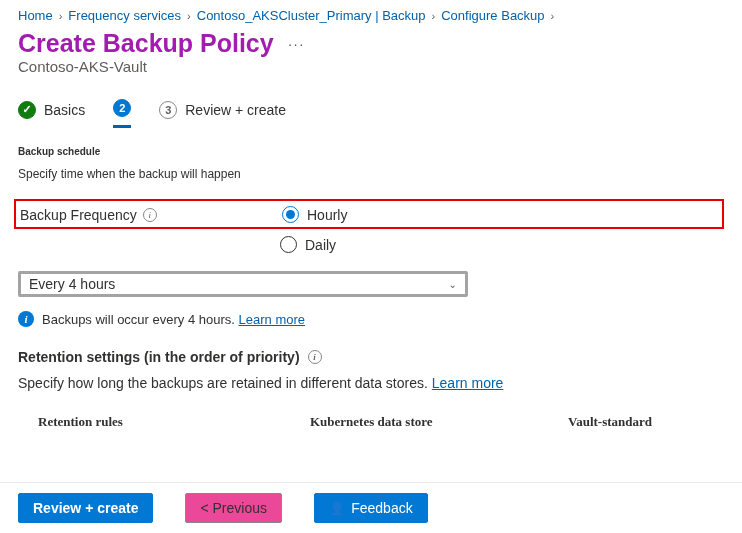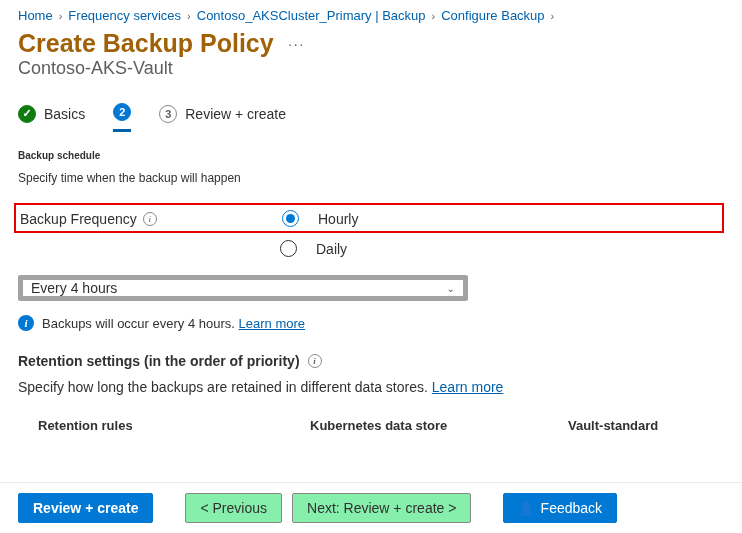--- a/index.html
+++ b/index.html
@@ -1,56 +1,56 @@
 <!DOCTYPE html>
 <html><head>
 <meta charset="utf-8">
 <style>
   * { box-sizing: border-box; margin: 0; padding: 0; }
   body { font-family: "Segoe UI", Arial, sans-serif; font-size: 13px; color: #323130; background: #fff; width: 742px; height: 533px; overflow: hidden; position: relative; }
   .breadcrumb { padding: 8px 18px 4px 18px; font-size: 13px; color: #0062ad; display: flex; align-items: center; gap: 6px; flex-wrap: wrap; }
   .breadcrumb .bc-link { color: #0062ad; cursor: pointer; }
   .breadcrumb .bc-sep { color: #605e5c; font-size: 11px; }
   .title-row { padding: 2px 18px 0 18px; display: flex; align-items: center; gap: 14px; }
-  .title-row h1 { font-size: 25px; font-weight: 600; color: #a16207; }
+  .title-row h1 { font-size: 25px; font-weight: 600; color: #a21caf; }
   .title-row .dots { color: #605e5c; font-size: 14px; letter-spacing: 1px; cursor: pointer; }
-  .subtitle { padding: 0 18px 18px 18px; font-size: 18px; color: #605e5c; }
+  .subtitle { padding: 0 18px 18px 18px; font-size: 15px; color: #605e5c; }
   .steps { display: flex; align-items: center; gap: 28px; padding: 6px 18px 0 18px; }
   .step { display: flex; align-items: center; gap: 8px; font-size: 14px; color: #323130; padding-bottom: 8px; cursor: pointer; }
   .step.active { font-weight: 600; border-bottom: 3px solid #0062ad; }
   .step-circle { width: 18px; height: 18px; border-radius: 50%; display: inline-flex; align-items: center; justify-content: center; font-size: 11px; font-weight: 600; border: 1px solid #8a8886; color: #605e5c; background: #fff; }
   .step.done .step-circle { background: #107c10; border-color: #107c10; color: #fff; }
   .step.active .step-circle { background: #0078d4; border-color: #0078d4; color: #fff; }
   .content { padding: 18px 18px 0 18px; }
   .section-title { font-weight: 600; font-size: 10px; margin-bottom: 10px; }
   .section-desc { font-size: 12px; color: #323130; margin-bottom: 18px; }
   .field-row { display: flex; align-items: flex-end; margin-bottom: 8px; }
   .field-label { width: 262px; font-size: 14px; color: #323130; display: flex; align-items: center; gap: 6px; padding-top: 2px; }
   .info-icon { width: 14px; height: 14px; border: 1px solid #8a8886; border-radius: 50%; display: inline-flex; align-items: center; justify-content: center; font-size: 9px; color: #605e5c; font-style: italic; font-family: Georgia, serif; }
   .radio-col { display: flex; flex-direction: column; gap: 6px; padding-top: 1px; }
-  .radio-opt { display: flex; align-items: center; gap: 19px; font-size: 14px; cursor: pointer; }
+  .radio-opt { display: flex; align-items: center; gap: 8px; font-size: 14px; cursor: pointer; }
   .radio-circle { width: 17px; height: 17px; border: 1px solid #323130; border-radius: 50%; display: inline-flex; align-items: center; justify-content: center; }
   .radio-opt.selected .radio-circle { border-color: #0078d4; }
   .radio-dot { width: 9px; height: 9px; border-radius: 50%; background: #0078d4; display: none; }
   .radio-opt.selected .radio-dot { display: block; }
   .highlight-box { border: 2.5px solid #e60000; padding: 4px 6px 4px 4px; margin-left: -4px; margin-bottom: 6px; }
-  .select-box { width: 450px; height: 26px; border: 5px solid #a3a3a3; border-radius: 2px; padding: 0 8px; display: flex; align-items: center; justify-content: space-between; font-size: 14px; cursor: pointer; margin-left: 0; }
+  .select-box { width: 450px; height: 26px; border: 3px solid #a3a3a3; border-radius: 2px; padding: 0 8px; display: flex; align-items: center; justify-content: space-between; font-size: 14px; cursor: pointer; margin-left: 0; }
   .select-caret { font-size: 10px; color: #605e5c; }
   .info-line { display: flex; align-items: center; gap: 8px; margin: 14px 0 22px 0; font-size: 13px; }
   .info-badge { width: 16px; height: 16px; border-radius: 50%; background: #0078d4; color: #fff; display: inline-flex; align-items: center; justify-content: center; font-size: 11px; font-style: italic; font-weight: 700; font-family: Georgia, serif; }
   .link { color: #0062ad; text-decoration: underline; cursor: pointer; }
   .retention-sec { margin-top: 6px; }
   .retention-head { font-weight: 700; font-size: 14px; display: flex; align-items: center; gap: 8px; margin-bottom: 10px; }
   .retention-desc { font-size: 14px; margin-bottom: 23px; }
-  .ret-cols { display: flex; font-size: 13px; font-weight: 600; color: #323130; padding-left: 20px; }
+  .ret-cols { display: flex; font-size: 13px; font-weight: 600; color: #323130; padding-left: 20px; font-family: Liberation Serif, serif; }
   .ret-col1 { width: 272px; }
   .ret-col2 { width: 258px; }
   .ret-col3 { flex: 1; }
   .footer { position: absolute; bottom: 0; left: 0; right: 0; border-top: 1px solid #edebe9; padding: 10px 18px; display: flex; gap: 32px; align-items: center; background: #fff; }
-  .btn { height: 30px; padding: 0 14px; border-radius: 2px; font-size: 14px; cursor: pointer; display: inline-flex; align-items: center; gap: 6px; border: 1px solid #8a8886; background: #86efac; color: #323130; }
+  .btn { height: 30px; padding: 0 14px; border-radius: 2px; font-size: 14px; cursor: pointer; display: inline-flex; align-items: center; gap: 6px; border: 1px solid #8a8886; background: #ec4899; color: #323130; }
   .btn.primary { background: #0078d4; border-color: #0078d4; color: #fff; font-weight: 600; }
   .btn.feedback { background: #0078d4; border-color: #0078d4; color: #fff; }
   .fb-icon { font-size: 13px; }
   .footer .center { display: flex; gap: 10px; }
   .footer .spacer { flex: 1; }
 </style>
 </head>
 <body>
 
 <div class="breadcrumb">
@@ -146,20 +146,19 @@
       <div class="ret-col2">Kubernetes data store</div>
       <div class="ret-col3">Vault-standard</div>
     </div>
   </div>
 </div>
 
 <div class="footer">
   <button class="btn primary">Review + create</button>
   <div class="center">
     <button class="btn">&lt;  Previous</button>
-    <button class="btn">Next: Review + create  &gt;</button>
   </div>
   <button class="btn feedback">
     <span class="fb-icon">👤</span>
     <span>Feedback</span>
   </button>
   <div class="spacer"></div>
 </div>
 
 </body></html>

